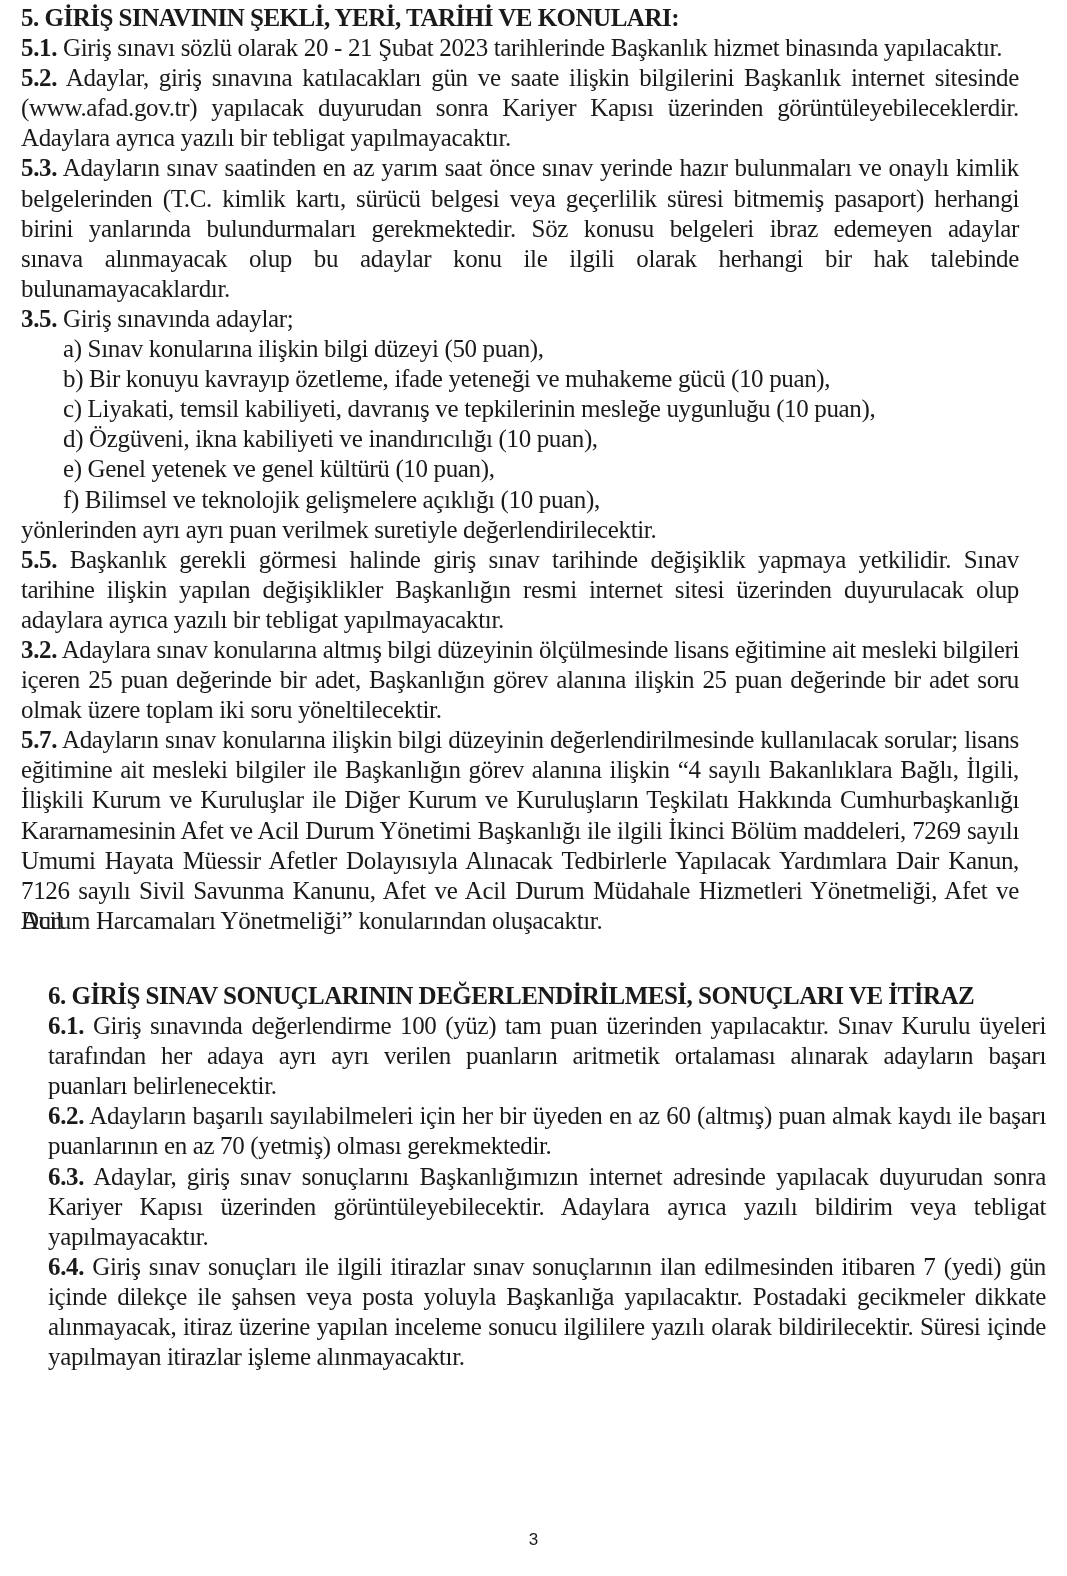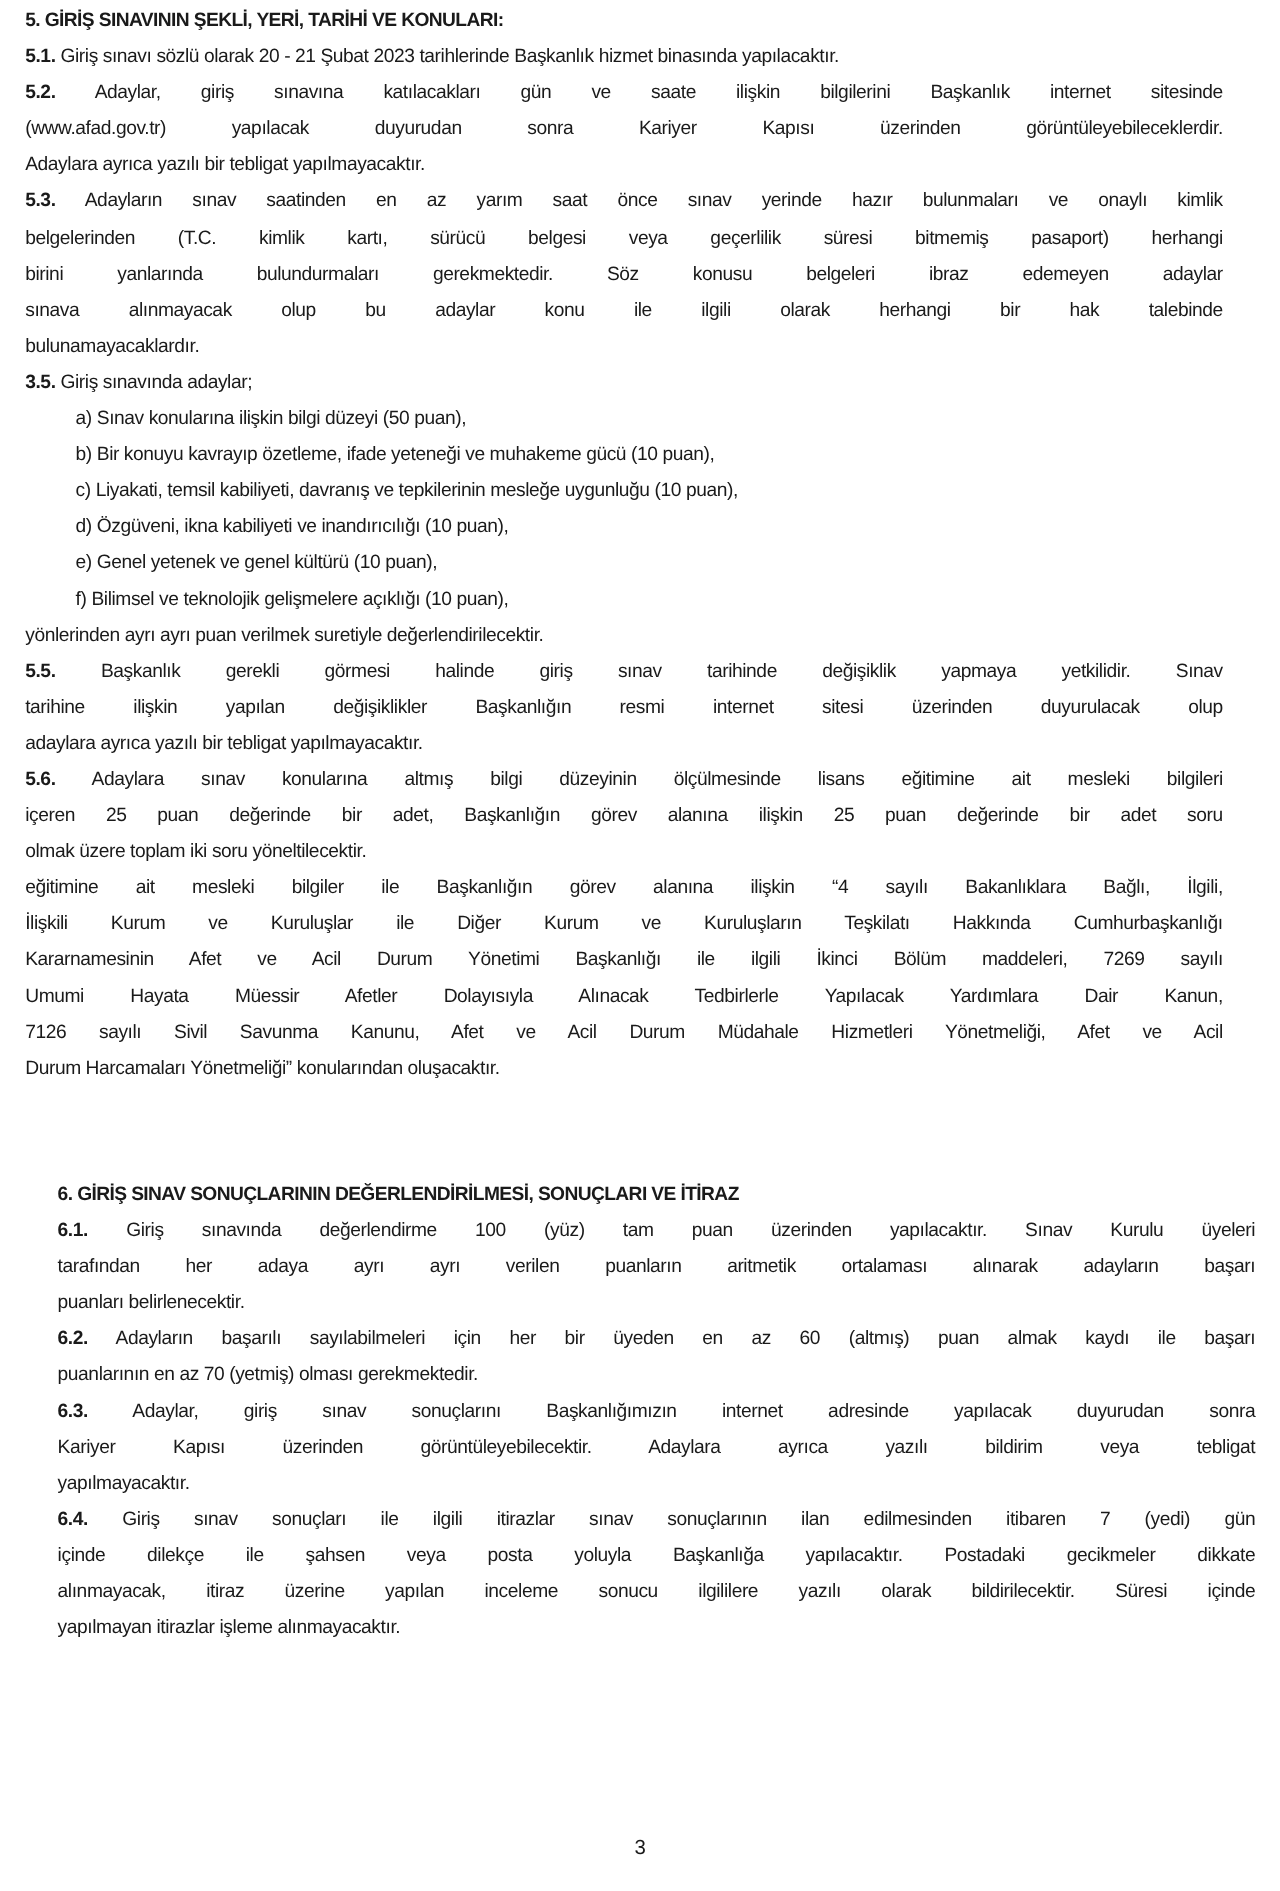--- a/index.html
+++ b/index.html
@@ -2,22 +2,23 @@
 <html><head>
 <meta charset="utf-8">
 <style>
   html, body { margin: 0; padding: 0; background: #ffffff; }
   body {
     width: 1067px; height: 1576px; position: relative; overflow: hidden;
     font-family: "Liberation Sans", sans-serif; color: #1a1a1a;
   }
   .page { position: absolute; left: 21px; top: 0; width: 998px; }
   .line {
-    font-size: 16px; line-height: 30.1px; height: 30.1px; white-space: nowrap;
+    font-size: 25px; line-height: 30.1px; height: 30.1px; white-space: nowrap;
     letter-spacing: -0.35px;
+    font-family: Liberation Serif, serif;
   }
   .just { text-align: justify; text-align-last: justify; white-space: normal; }
   .h { font-weight: bold; letter-spacing: -0.5px; }
   .num { font-weight: bold; }
   .ind { padding-left: 42px; }
   .pnum {
     position: absolute; top: 1530px; left: 0; width: 1067px; text-align: center;
     font-size: 17px;
   }
   #sec5 { position: absolute; top: 3px; left: 0; width: 998px; }
@@ -60,26 +61,27 @@
       <div class="line">yönlerinden ayrı ayrı puan verilmek suretiyle değerlendirilecektir.</div>
     </div>
 
     <div>
       <div class="line just"><span class="num">5.5.</span> <span>Başkanlık gerekli görmesi halinde giriş sınav tarihinde değişiklik yapmaya yetkilidir. Sınav</span></div>
       <div class="line just">tarihine ilişkin yapılan değişiklikler Başkanlığın resmi internet sitesi üzerinden duyurulacak olup</div>
       <div class="line">adaylara ayrıca yazılı bir tebligat yapılmayacaktır.</div>
     </div>
 
     <div>
-      <div class="line just"><span class="num">5.6.</span> <span>Adaylara sınav konularına altmış bilgi düzeyinin ölçülmesinde lisans eğitimine ait mesleki bilgileri</span></div>
+      <div class="line just"><span class="num">3.2.</span> <span>Adaylara sınav konularına altmış bilgi düzeyinin ölçülmesinde lisans eğitimine ait mesleki bilgileri</span></div>
       <div class="line just">içeren 25 puan değerinde bir adet, Başkanlığın görev alanına ilişkin 25 puan değerinde bir adet soru</div>
       <div class="line">olmak üzere toplam iki soru yöneltilecektir.</div>
     </div>
 
     <div>
+      <div class="line just"><span class="num">5.7.</span> <span>Adayların sınav konularına ilişkin bilgi düzeyinin değerlendirilmesinde kullanılacak sorular; lisans</span></div>
       <div class="line just">eğitimine ait mesleki bilgiler ile Başkanlığın görev alanına ilişkin “4 sayılı Bakanlıklara Bağlı, İlgili,</div>
       <div class="line just">İlişkili Kurum ve Kuruluşlar ile Diğer Kurum ve Kuruluşların Teşkilatı Hakkında Cumhurbaşkanlığı</div>
       <div class="line just">Kararnamesinin Afet ve Acil Durum Yönetimi Başkanlığı ile ilgili İkinci Bölüm maddeleri, 7269 sayılı</div>
       <div class="line just">Umumi Hayata Müessir Afetler Dolayısıyla Alınacak Tedbirlerle Yapılacak Yardımlara Dair Kanun,</div>
       <div class="line just">7126 sayılı Sivil Savunma Kanunu, Afet ve Acil Durum Müdahale Hizmetleri Yönetmeliği, Afet ve Acil</div>
       <div class="line">Durum Harcamaları Yönetmeliği” konularından oluşacaktır.</div>
     </div>
   </div>
 
   <div id="sec6">

